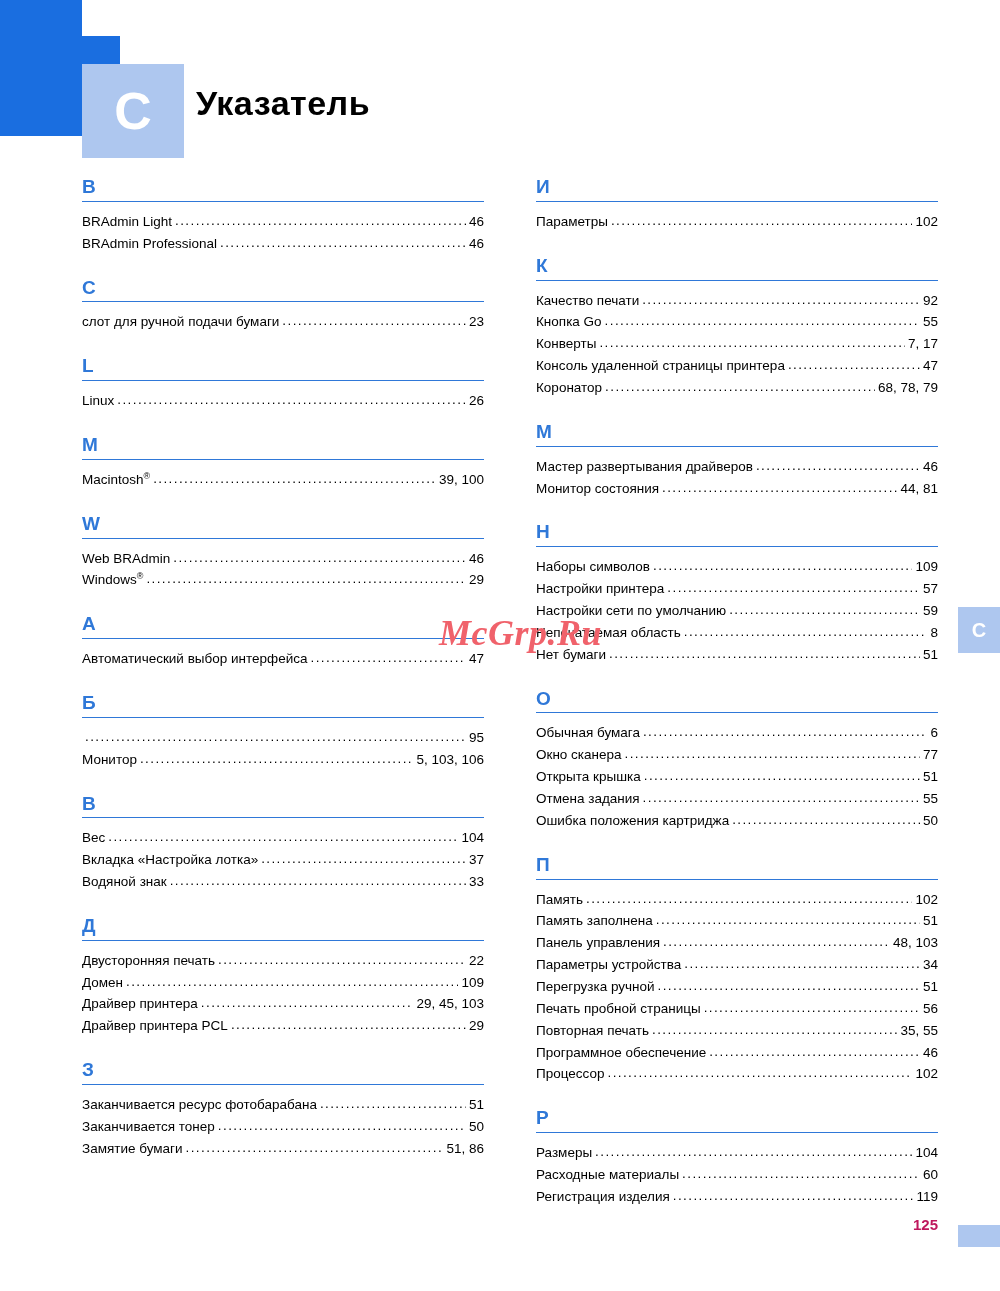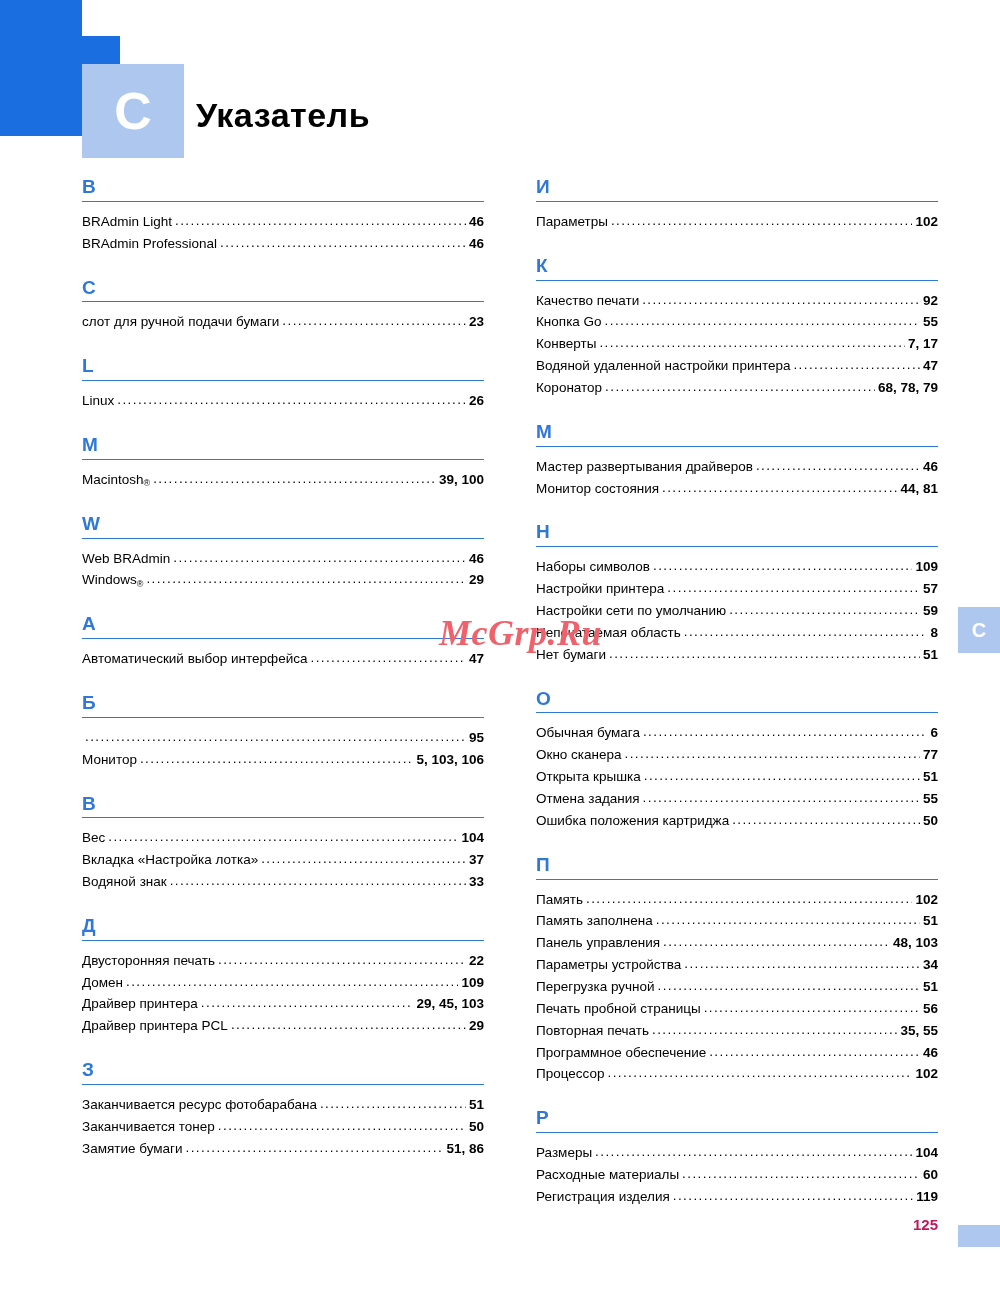--- a/index.html
+++ b/index.html
@@ -62,21 +62,20 @@
     line-height: 1;
   }
   .page-title {
     position: absolute;
     left: 196px;
     top: 84px;
     font-size: 34px;
     font-weight: bold;
     color: #000000;
     letter-spacing: 0.5px;
-    margin-top: 12px;
   }
   
   .side-tab {
     position: absolute;
     right: 0;
     top: 607px;
     width: 42px;
     height: 46px;
     background: #aec7ef;
     display: flex;
@@ -112,21 +111,21 @@
   .group-rule {
     height: 1px;
     background: #2f78d8;
     margin-bottom: 9px;
   }
   .entries {
     margin-bottom: 22px;
   }
   .entry {
     display: flex;
-    align-items: flex-end;
+    align-items: flex-start;
     font-size: 13.5px;
     color: #000000;
     line-height: 1.62;
     white-space: nowrap;
   }
   .entry-text {
     flex: 0 0 auto;
   }
   .entry-dots {
     flex: 1 1 auto;
@@ -135,21 +134,20 @@
     white-space: nowrap;
     color: #000000;
     font-size: 13.5px;
     letter-spacing: 1.4px;
     position: relative;
     top: -1px;
   }
   .entry-page {
     flex: 0 0 auto;
     text-align: right;
-    font-weight: bold;
   }
   .sup {
     font-size: 9px;
     vertical-align: super;
   }
   .watermark {
     position: absolute;
     left: 439px;
     top: 612px;
     font-family: "Liberation Serif", serif;
@@ -385,21 +383,21 @@
               <span class="entry-text">Кнопка Go</span>
               <span class="entry-dots">........................................................................................................................</span>
               <span class="entry-page">55</span>
             </div>
             <div class="entry">
               <span class="entry-text">Конверты</span>
               <span class="entry-dots">........................................................................................................................</span>
               <span class="entry-page">7, 17</span>
             </div>
             <div class="entry">
-              <span class="entry-text">Водяной удаленной настройки принтера</span>
+              <span class="entry-text">Консоль удаленной страницы принтера</span>
               <span class="entry-dots">........................................................................................................................</span>
               <span class="entry-page">47</span>
             </div>
             <div class="entry">
               <span class="entry-text">Коронатор</span>
               <span class="entry-dots">........................................................................................................................</span>
               <span class="entry-page">68, 78, 79</span>
             </div>
           </div>
         </div>

